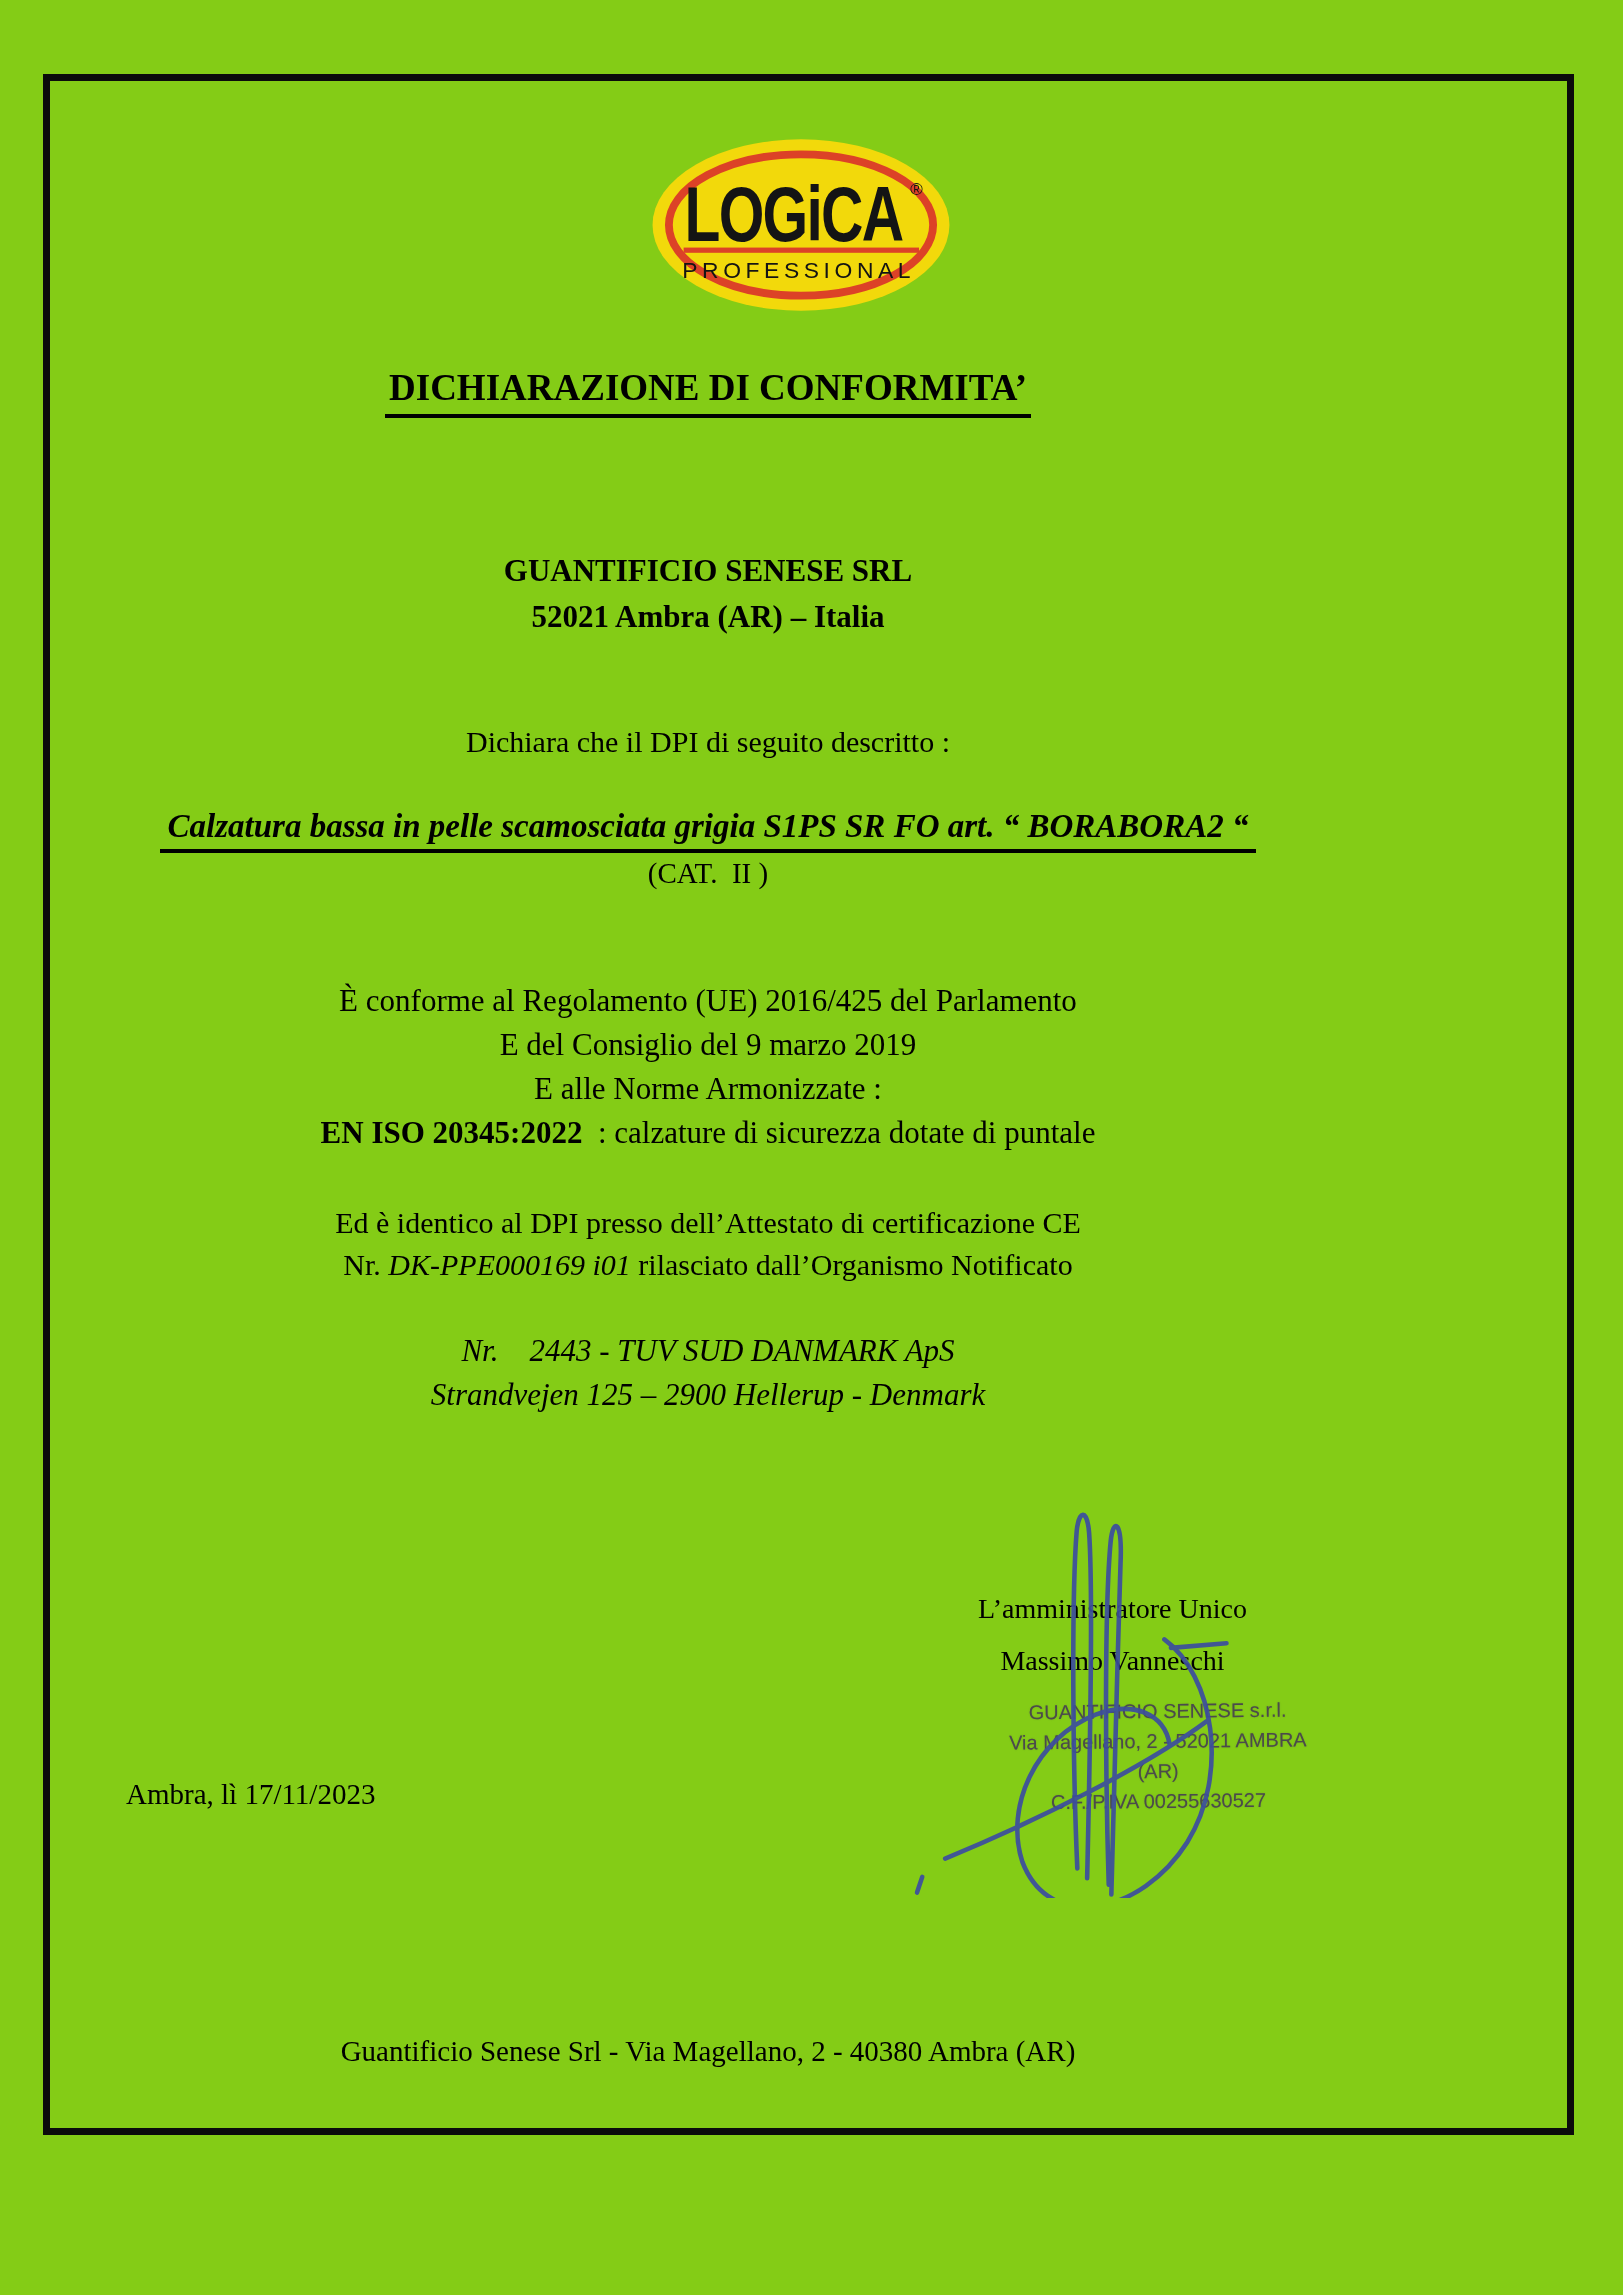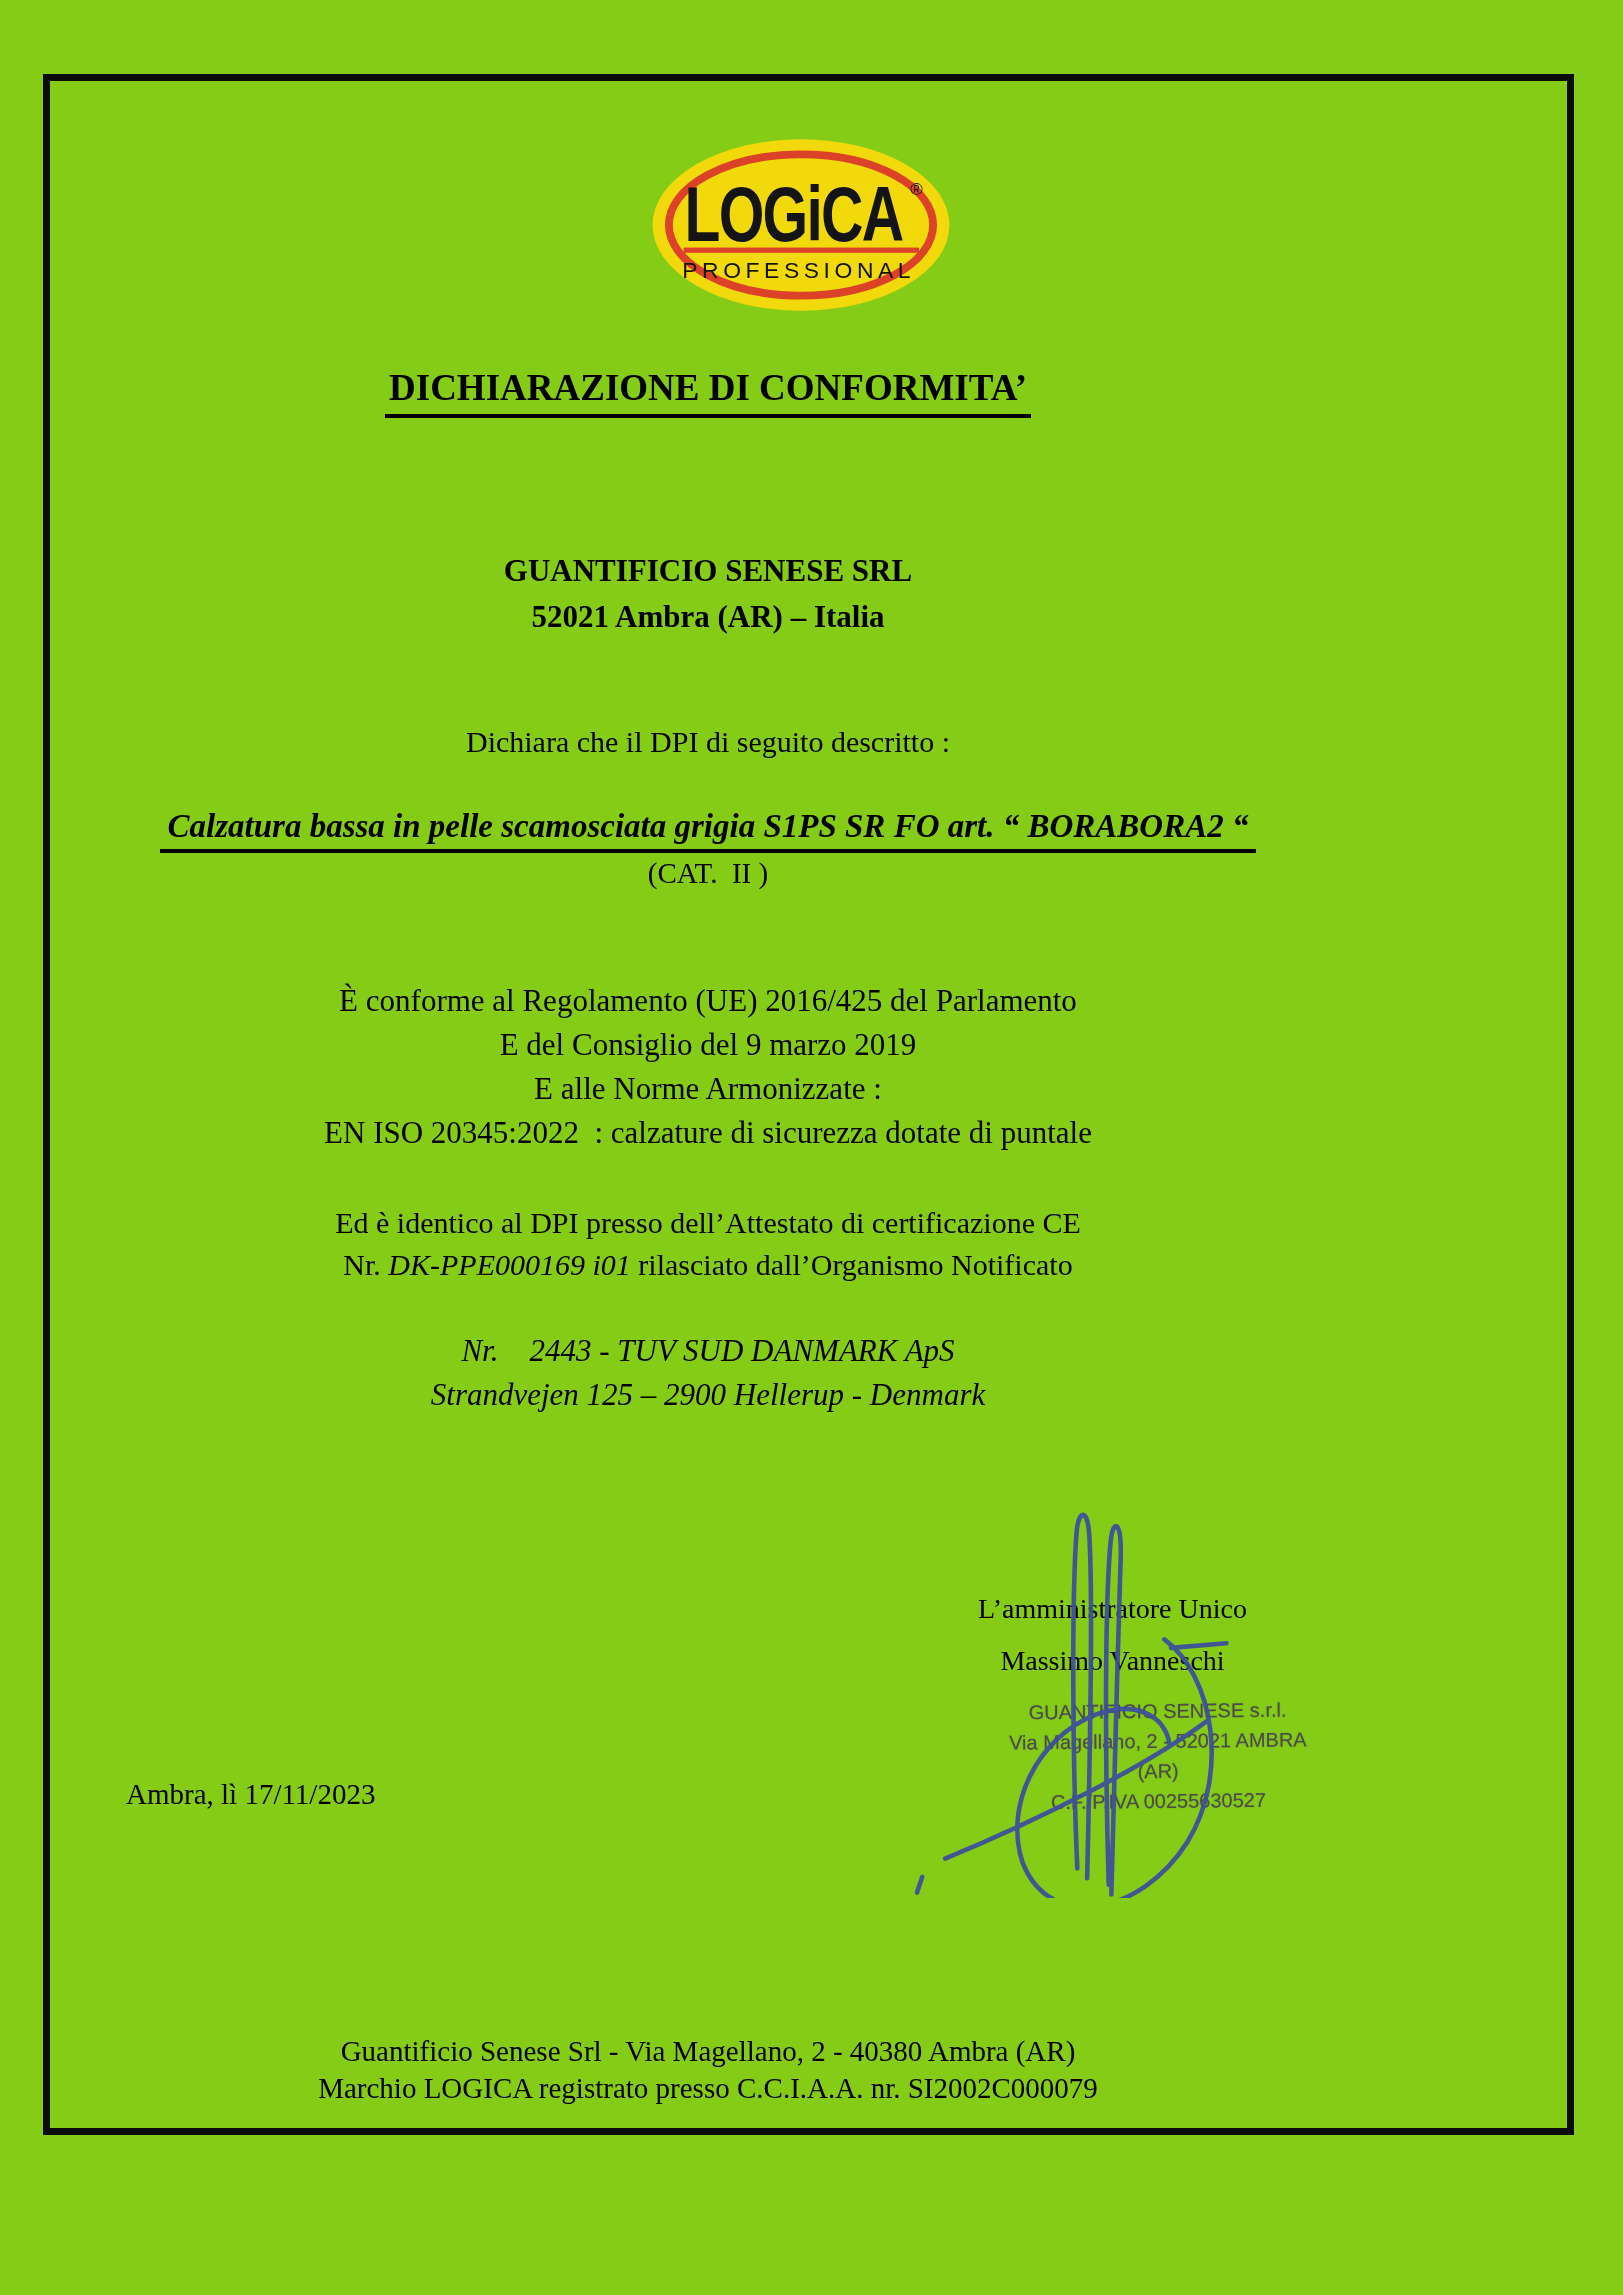--- a/index.html
+++ b/index.html
@@ -36,21 +36,21 @@
     position:absolute;left:988px;top:1696px;width:340px;text-align:center;
     font-family:"Liberation Sans","DejaVu Sans",sans-serif;
     font-size:20px;line-height:30px;color:#4b4b4b;
     text-shadow:0 0 1.3px rgba(75,75,75,.45);
     transform:rotate(-0.6deg);
   }
   .date-line{position:absolute;left:126px;top:1777px;font-size:29px;line-height:1.2;}
   .footer{top:2033px;font-size:29px;line-height:37px;}
   .logo{position:absolute;left:652px;top:139px;width:298px;height:172px;}
   .signature-svg{position:absolute;left:883px;top:1492px;width:458px;height:406px;pointer-events:none;}
-  .bold{font-weight:normal;margin-top:14px;}
+  .bold{font-weight:bold;margin-top:14px;}
   .it{font-style:italic;}
 </style>
 </head>
 <body>
 
 <div class="page">
 
   <div class="frame"></div>
 
   <svg class="logo" viewBox="0 0 455 263" xmlns="http://www.w3.org/2000/svg">
@@ -114,17 +114,16 @@
       <path d="M495,350 C400,420 240,500 95,560"></path>
       <path d="M440,238 L525,231"></path>
       <path d="M60,588 L52,612"></path>
     </g>
   </svg>
 
   <div class="date-line t">Ambra, lì 17/11/2023</div>
 
   <div class="cline footer">
     <div class="t">Guantificio Senese Srl - Via Magellano, 2 - 40380 Ambra (AR)</div>
-    <div class="t">Marchio LOGICA registrato presso C.C.I.A.A. nr. SI2002C000079</div>
   </div>
 
 </div>
 
 
 </body></html>

